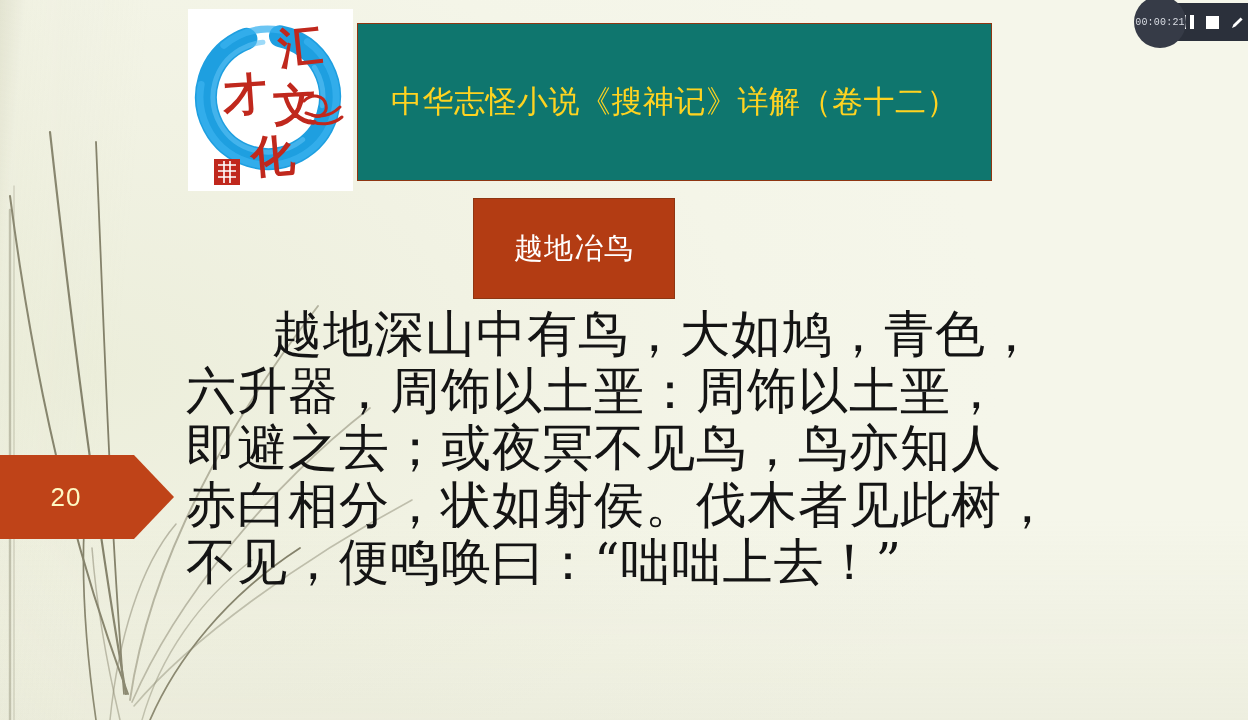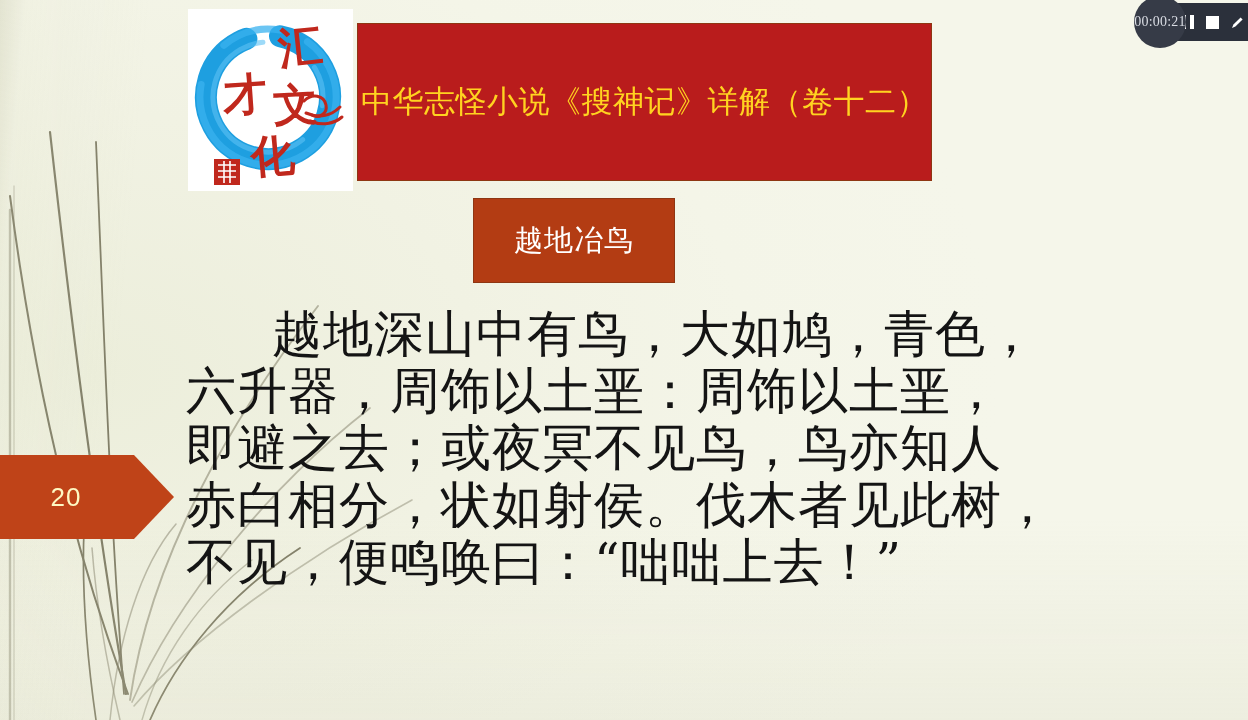--- a/index.html
+++ b/index.html
@@ -45,43 +45,43 @@
     width: 165px; height: 182px;
     background: #ffffff;
     overflow: hidden;
   }
   .logo-svg { display: block; width: 165px; height: 182px; }
 
   
   .title-banner {
     position: absolute;
     left: 357px; top: 23px;
-    width: 575px; height: 158px;
-    background: #b91c1c;
+    width: 635px; height: 158px;
+    background: #0f766e;
     border: 1px solid #8e3612;
     display: flex;
     flex-direction: column;
     align-items: center;
     justify-content: center;
     box-sizing: border-box;
   }
   .title-line {
     color: #ffd320;
     font-size: 31px;
     line-height: 1.42;
     letter-spacing: 0.5px;
     white-space: nowrap;
     font-family: "Liberation Sans", "DejaVu Sans", sans-serif;
   }
 
   
   .subtitle-banner {
     position: absolute;
     left: 473px; top: 198px;
-    width: 202px; height: 85px;
+    width: 202px; height: 101px;
     background: #b33c13;
     border: 1px solid #8e3612;
     display: flex;
     align-items: center;
     justify-content: center;
     box-sizing: border-box;
   }
   .subtitle-text {
     color: #ffffff;
     font-size: 29px;
@@ -151,22 +151,22 @@
     right: 62px; top: -7px;
     width: 52px; height: 52px;
     border-radius: 50%;
     background: #363b47;
     display: flex;
     align-items: center;
     justify-content: center;
   }
   .recorder-timer-text {
     color: #d9dce3;
-    font-size: 14px;
-    font-family: Liberation Serif, serif;
+    font-size: 10px;
+    font-family: Liberation Mono, monospace;
     letter-spacing: 0.2px;
   }
   .rec-icon { display: block; }
 
   .pause-icon {
     width: 13px; height: 14px;
     display: flex; gap: 4px;
   }
   .pause-icon span {
     width: 4px; height: 14px; background: #ffffff; display: block;

